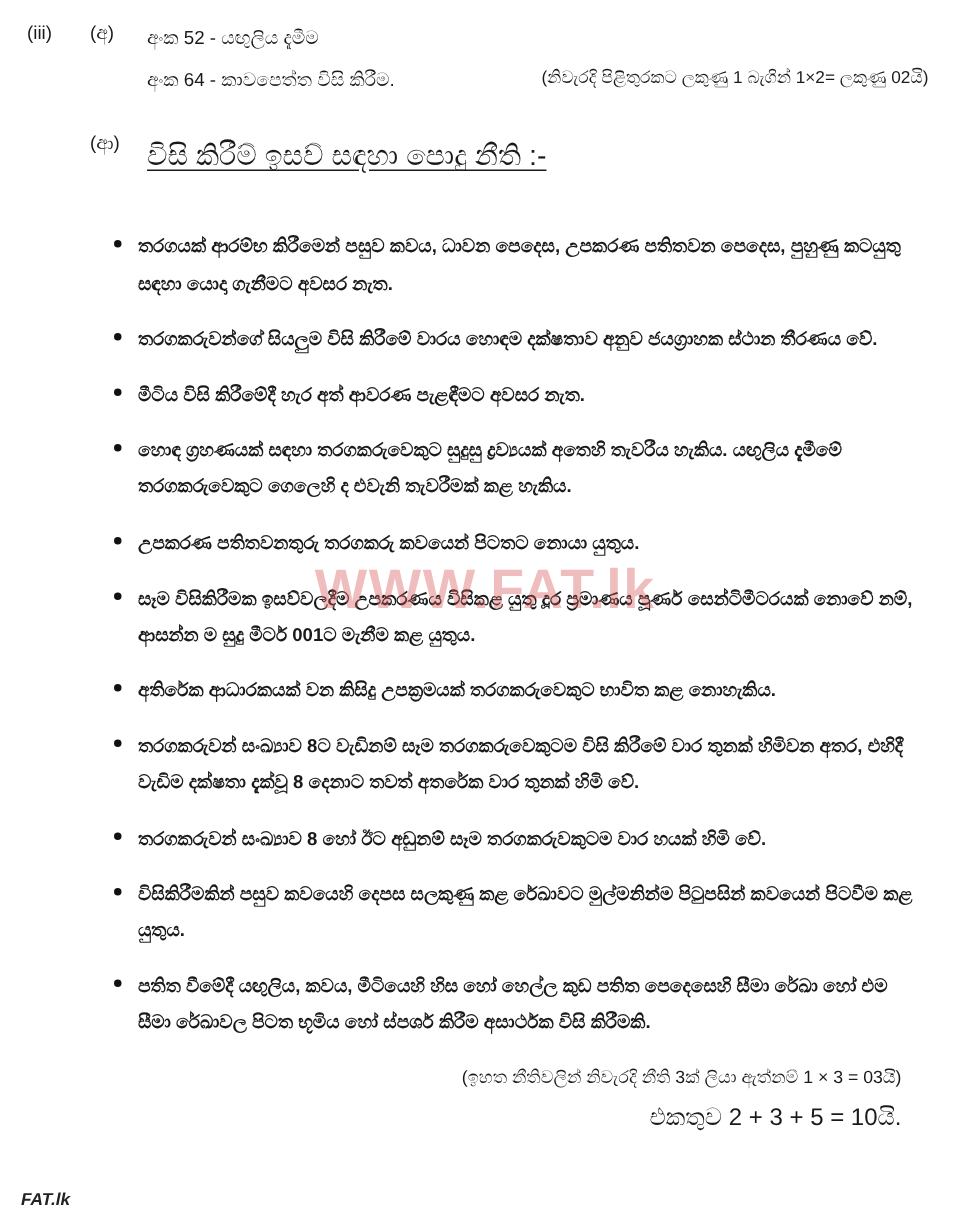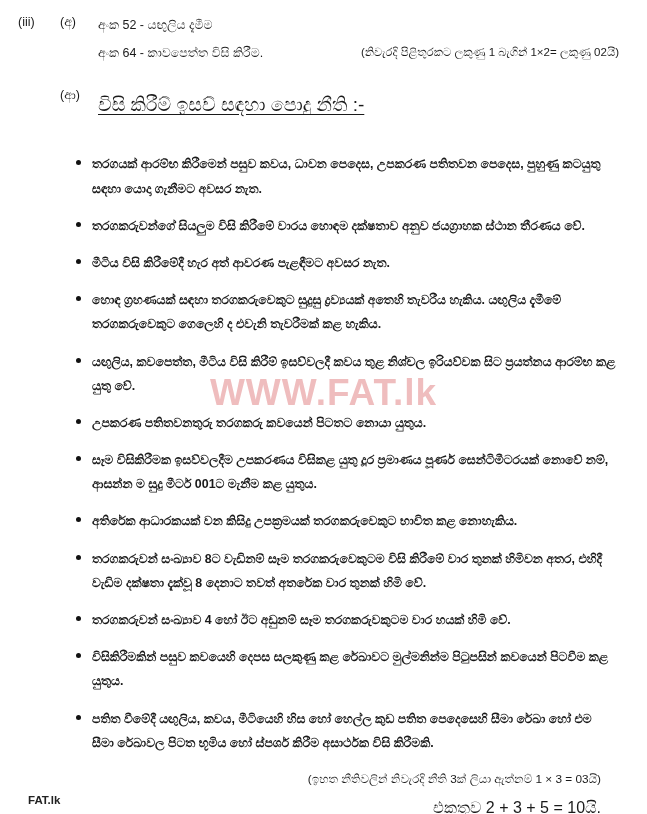--- a/index.html
+++ b/index.html
@@ -114,25 +114,26 @@
     text-align: right;
     font-size: 11.8px;
     line-height: 2.0;
   }
   .closing .l2 {
     font-size: 16px;
   }
 
   .footer-logo {
     position: absolute;
-    left: 28px;
+    left: 14px;
     bottom: 8px;
     font-size: 11.5px;
     font-weight: bold;
     color: #222;
+    font-style: italic;
   }
 </style>
 </head>
 <body>
 
 <div class="page">
 
   <div class="watermark">WWW.FAT.lk</div>
 
   <div class="row">
@@ -153,26 +154,25 @@
     <div class="col-body">
       <span class="sec-b-title">විසි කිරීම් ඉසව් සඳහා පොදු නීති :-</span>
     </div>
   </div>
 
   <ul class="rules">
     <li>තරගයක් ආරම්භ කිරීමෙන් පසුව කවය, ධාවන පෙදෙස, උපකරණ පතිතවන පෙදෙස, පුහුණු කටයුතු සඳහා යොදා ගැනීමට අවසර නැත.</li>
     <li>තරගකරුවන්ගේ සියලුම විසි කිරීමේ වාරය හොඳම දක්ෂතාව අනුව ජයග්‍රාහක ස්ථාන තීරණය වේ.</li>
     <li>මීටිය විසි කිරීමේදී හැර අත් ආවරණ පැළඳීමට අවසර නැත.</li>
     <li>හොඳ ග්‍රහණයක් සඳහා තරගකරුවෙකුට සුදුසු ද්‍රව්‍යයක් අතෙහි තැවරීය හැකිය. යඟුලිය දැමීමේ තරගකරුවෙකුට ගෙලෙහි ද එවැනි තැවරීමක් කළ හැකිය.</li>
-    <li>යඟුලිය, කවපෙත්ත, මීටිය විසි කිරීම් ඉසව්වලදී කවය තුළ නිශ්චල ඉරියව්වක සිට ප්‍රයත්නය ආරම්භ කළ යුතු වේ.</li>
     <li>උපකරණ පතිතවනතුරු තරගකරු කවයෙන් පිටතට නොයා යුතුය.</li>
     <li>සෑම විසිකිරීමක ඉසව්වලදීම උපකරණය විසිකළ යුතු දූර ප්‍රමාණය පූර්ණ සෙන්ටිමීටරයක් නොවේ නම්, ආසන්න ම සුදු මීටර් 001ට මැනීම කළ යුතුය.</li>
     <li>අතිරේක ආධාරකයක් වන කිසිදු උපක්‍රමයක් තරගකරුවෙකුට භාවිත කළ නොහැකිය.</li>
     <li>තරගකරුවන් සංඛ්‍යාව 8ට වැඩිනම් සෑම තරගකරුවෙකුටම විසි කිරීමේ වාර තුනක් හිමිවන අතර, එහිදී වැඩිම දක්ෂතා දැක්වූ 8 දෙනාට තවත් අතරේක වාර තුනක් හිමි වේ.</li>
-    <li>තරගකරුවන් සංඛ්‍යාව 4 හෝ ඊට අඩුනම් සෑම තරගකරුවකුටම වාර හයක් හිමි වේ.</li>
+    <li>තරගකරුවන් සංඛ්‍යාව 8 හෝ ඊට අඩුනම් සෑම තරගකරුවකුටම වාර හයක් හිමි වේ.</li>
     <li>විසිකිරීමකින් පසුව කවයෙහි දෙපස සලකුණු කළ රේඛාවට මුල්මනින්ම පිටුපසින් කවයෙන් පිටවීම කළ යුතුය.</li>
     <li>පතිත වීමේදී යඟුලිය, කවය, මීටියෙහි හිස හෝ හෙල්ල කුඩ පතිත පෙදෙසෙහි සීමා රේඛා හෝ එම සීමා රේඛාවල පිටත භූමිය හෝ ස්පර්ශ කිරීම අසාර්ථක විසි කිරීමකි.</li>
   </ul>
 
   <div class="closing">
     <div class="l1">(ඉහත නීතිවලින් නිවැරදි නීති 3ක් ලියා ඇත්නම්  1 × 3 =  03යි)</div>
     <div class="l2">එකතුව  2 + 3 + 5 = 10යි.</div>
   </div>
 
   <div class="footer-logo">FAT.lk</div>

